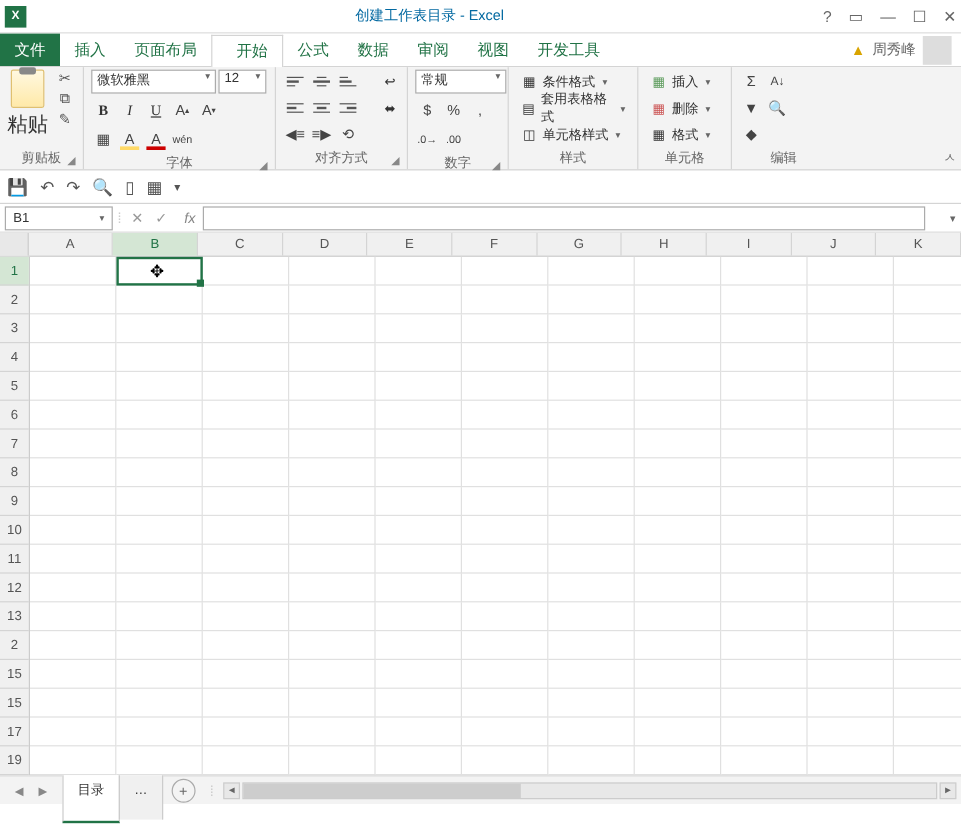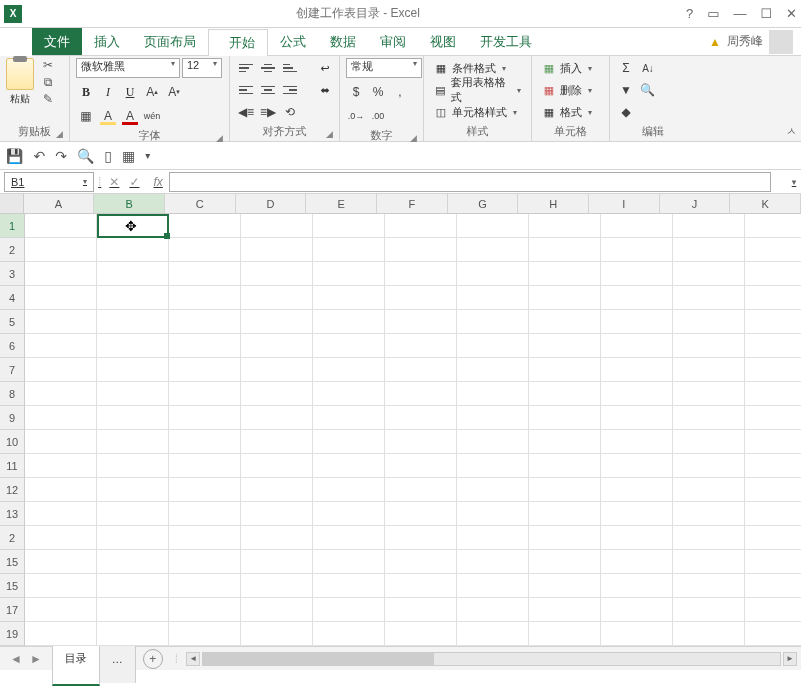--- a/index.html
+++ b/index.html
@@ -1,24 +1,24 @@
 <!DOCTYPE html>
 <html><head>
 <meta charset="utf-8">
 <style>
 * { box-sizing: border-box; margin: 0; padding: 0; font-family: "Microsoft YaHei", sans-serif; }
 body { background: #fff; width: 801px; height: 697px; overflow: hidden; font-size: 12px; color: #333; }
 
 .titlebar { height: 28px; background: #fff; display: flex; align-items: center; padding: 0 4px; border-bottom: 1px solid #d4d4d4; }
 .titlebar .app-icon { width: 18px; height: 18px; background: #217346; color: #fff; display: flex; align-items: center; justify-content: center; font-size: 10px; font-weight: bold; margin-right: 8px; }
-.titlebar .title { flex: 1; text-align: center; font-size: 12px; color: #737373; }
+.titlebar .title { flex: 1; text-align: center; font-size: 12px; color: #0369a1; }
 .titlebar .win-controls { display: flex; gap: 14px; align-items: center; }
 .titlebar .win-controls span { color: #666; cursor: pointer; font-size: 13px; }
 
-.menubar { height: 28px; background: #fff; display: flex; align-items: stretch; border-bottom: 1px solid #d4d4d4; margin-left: 32px; }
+.menubar { height: 28px; background: #fff; display: flex; align-items: stretch; border-bottom: 1px solid #d4d4d4; }
 .menubar .tab { padding: 0 12px; display: flex; align-items: center; color: #217346; font-size: 13px; cursor: pointer; }
 .menubar .tab.file { background: #217346; color: #fff; }
 .menubar .tab.active { background: #fff; border: 1px solid #d4d4d4; border-bottom: none; position: relative; top: 1px; padding-left: 20px; }
 .menubar .user { margin-left: auto; display: flex; align-items: center; gap: 6px; padding-right: 8px; color: #666; }
 .menubar .user .warn { color: #d9a400; }
 .menubar .avatar { width: 24px; height: 24px; background: #ddd; }
 
 .ribbon { height: 86px; background: #f3f3f3; display: flex; border-bottom: 1px solid #d4d4d4; position: relative; }
 .ribbon-group { border-right: 1px solid #d4d4d4; padding: 2px 6px 0 6px; display: flex; flex-direction: column; }
 .ribbon-group .content { flex: 1; display: flex; gap: 4px; align-items: flex-start; }
@@ -56,21 +56,21 @@
 .num-row { display:flex; gap:2px; }
 
 .style-col { display:flex; flex-direction:column; gap:2px; }
 .style-btn { height:20px; display:flex; align-items:center; gap:4px; padding:0 4px; cursor:pointer; font-size:11px; }
 .style-btn .ic { width:14px; height:14px; display:flex; align-items:center; justify-content:center; }
 .style-btn .arrow { font-size:8px; color:#666; margin-left:2px; }
 
 .qat { height: 28px; background:#fff; display:flex; align-items:center; gap:10px; padding:0 6px; border-bottom:1px solid #d4d4d4; }
 .qat .qbtn { color:#555; cursor:pointer; font-size:14px; }
 
-.namebox-row { height:24px; display:flex; align-items:center; border-bottom:1px solid #d4d4d4;text-decoration:underline; }
+.namebox-row { height:24px; display:flex; align-items:center; border-bottom:1px solid #d4d4d4; }
 .namebox { width:90px; height:20px; border:1px solid #ababab; margin:0 4px; display:flex; align-items:center; padding:0 6px; font-size:11px; background:#fff; }
 .namebox .arrow { margin-left:auto; font-size:8px; color:#666; }
 .fx-btns { display:flex; gap:10px; padding:0 8px; color:#999; }
 .fx-label { font-style:italic; color:#888; padding:0 6px; }
 .formula-bar { flex:1; height:20px; border:1px solid #ababab; margin-right:16px; background:#fff; }
 .expand-fb { width:14px; color:#666; font-size:9px; text-align:center; }
 
 .grid-area { position:relative; height: 452px; overflow:hidden; background:#fff; }
 .col-headers { display:flex; height:20px; background:#f0f0f0; border-bottom:1px solid #ccc; }
 .corner { width:24px; border-right:1px solid #ccc; background:#e8e8e8; }
@@ -130,21 +130,21 @@
     <div class="avatar"></div>
   </div>
 </div>
 
 <div class="ribbon">
 
   <div class="ribbon-group" style="width:70px">
     <div class="content">
       <div class="clip-col">
         <div class="paste-icon"></div>
-        <div style="font-size:10px">粘贴</div>
+        <div style="font-size:17px">粘贴</div>
       </div>
       <div class="mini-btns">
         <div class="mini-icon">✂</div>
         <div class="mini-icon">⧉</div>
         <div class="mini-icon">✎</div>
       </div>
     </div>
     <div class="label"><span>剪贴板</span><span class="launcher">◢</span></div>
   </div>
 

